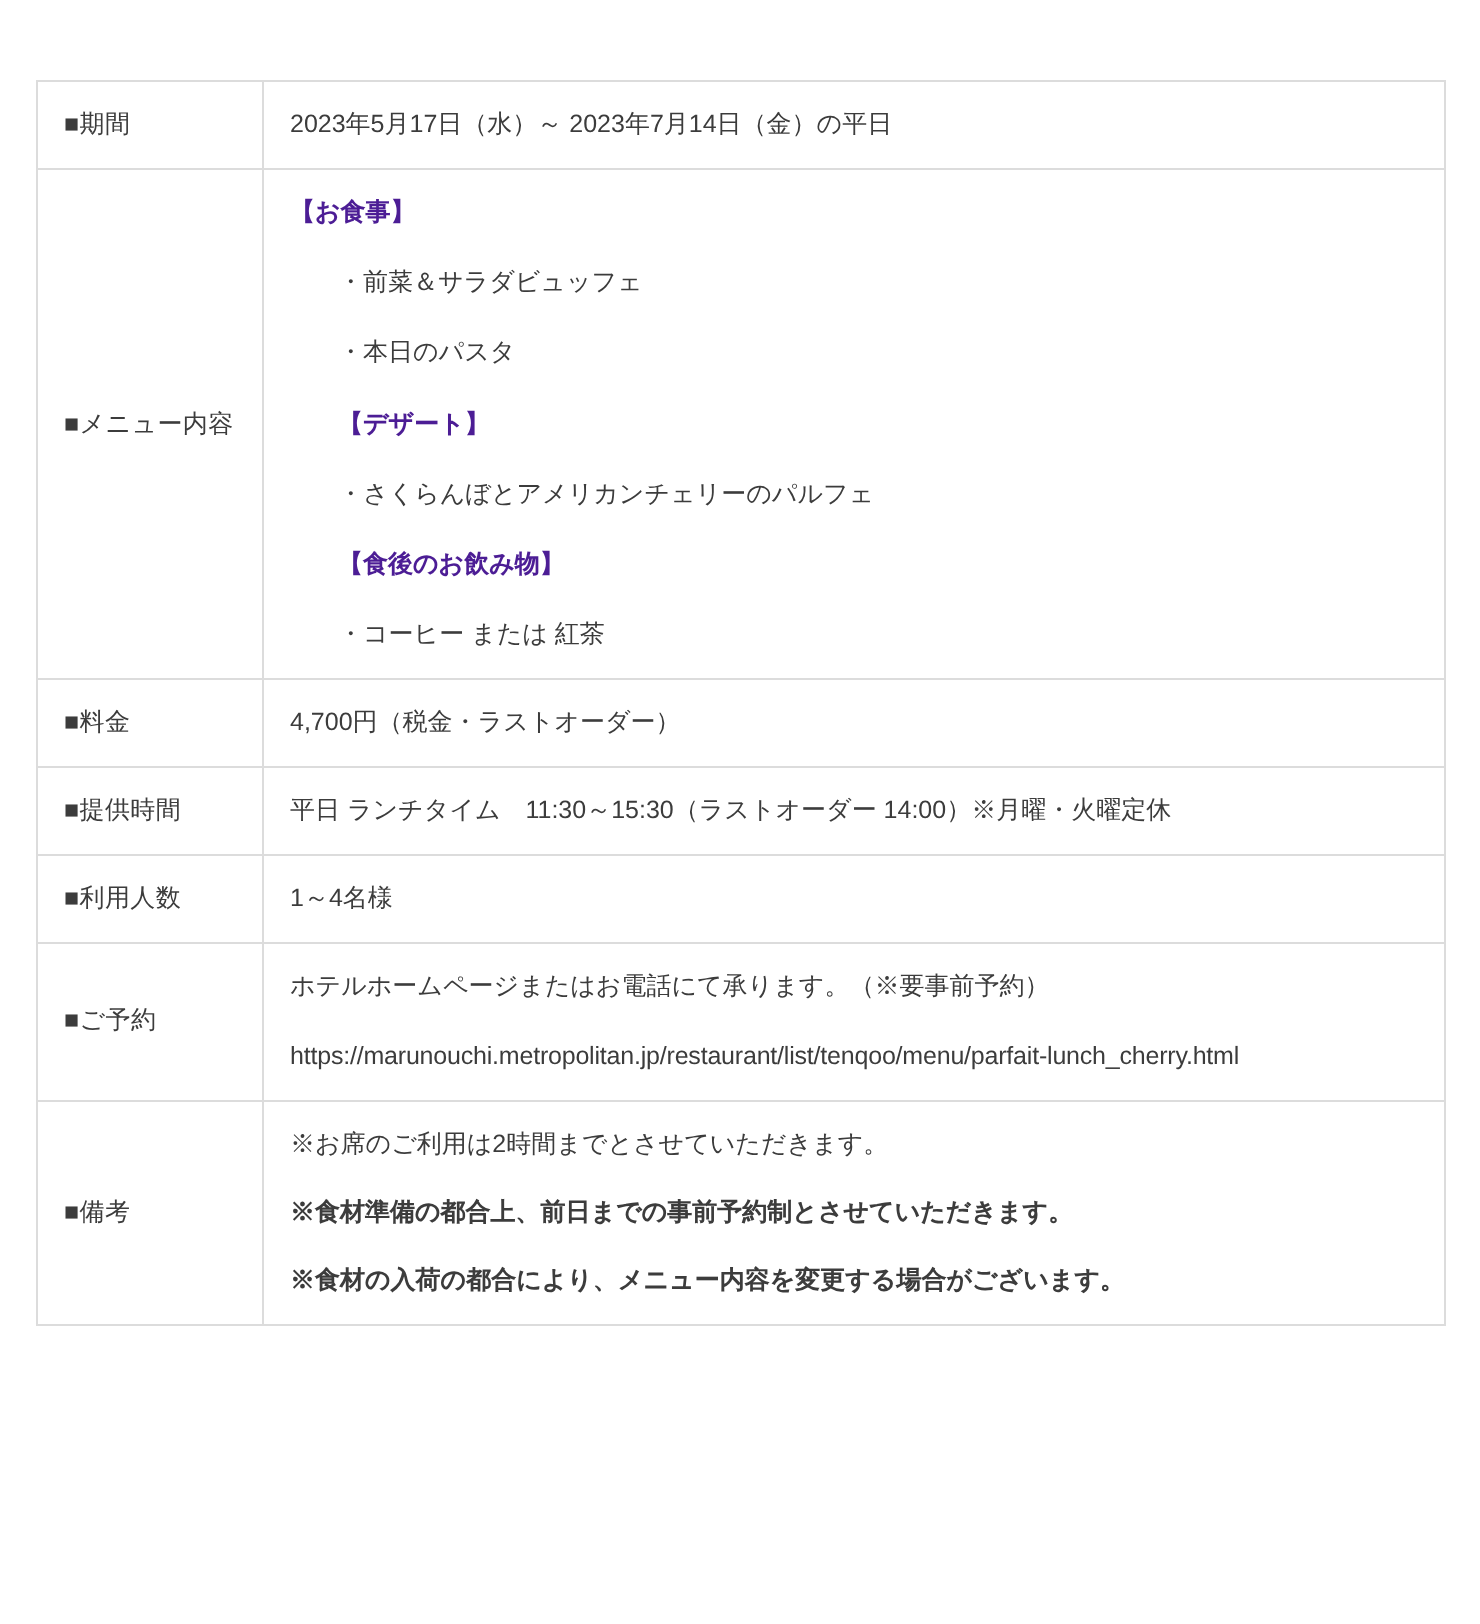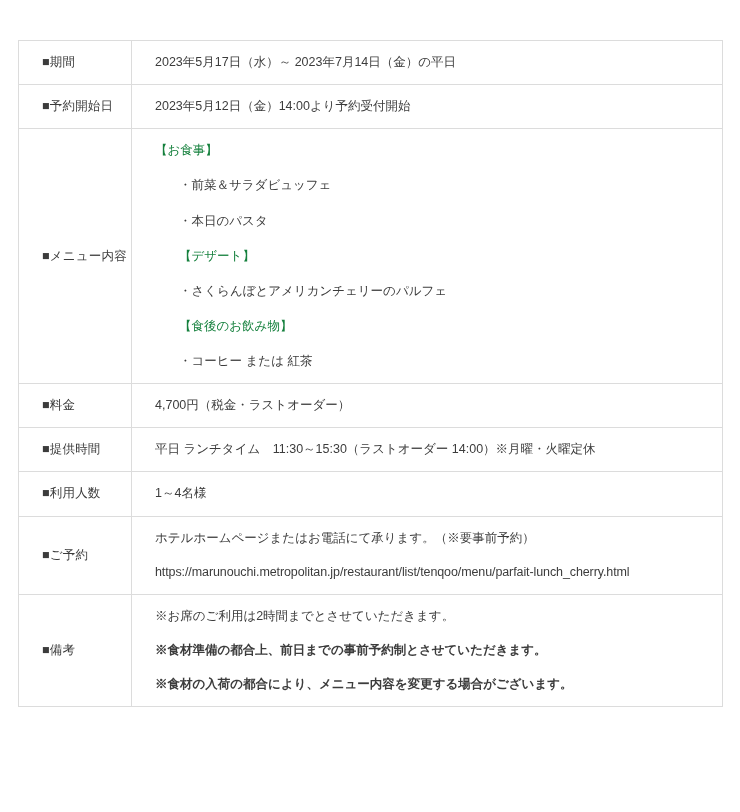--- a/index.html
+++ b/index.html
@@ -28,21 +28,21 @@
     width: 704px;
     border-collapse: collapse;
     table-layout: fixed;
   }
   .info-table td {
     border: 1px solid #dcdcdc;
     vertical-align: middle;
     font-size: 12.5px;
     line-height: 1.85;
     color: #3c3c3c;
-    padding: 10px 23px;
+    padding: 10px 13px;
     box-sizing: border-box;
   }
   .info-table td.label {
     width: 113px;
     font-size: 12.5px;
     letter-spacing: 0.2px;
   }
   .info-table td.value {
     width: 591px;
   }
@@ -52,22 +52,22 @@
     overflow: visible;
   }
   .row-line + .row-line {
     margin-top: 11px;
   }
   .menu-cell .row-line + .row-line {
     margin-top: 12px;
     margin-left: 24px;
   }
   .menu-head {
-    font-weight: normal;
-    color: #15803d;
+    font-weight: bold;
+    color: #4c1d95;
   }
   .url-line {
     font-size: 12.5px;
     letter-spacing: -0.1px;
   }
   .note-cell .row-line + .row-line {
     margin-top: 11px;
     font-weight: bold;
   }
 </style>
@@ -80,28 +80,20 @@
 
       <tr>
         <td class="label">
           <span class="row-line">■期間</span>
         </td>
         <td class="value">
           <span class="row-line">2023年5月17日（水）～ 2023年7月14日（金）の平日</span>
         </td>
       </tr>
 
-      <tr>
-        <td class="label">
-          <span class="row-line">■予約開始日</span>
-        </td>
-        <td class="value">
-          <span class="row-line">2023年5月12日（金）14:00より予約受付開始</span>
-        </td>
-      </tr>
 
       <tr>
         <td class="label">
           <span class="row-line">■メニュー内容</span>
         </td>
         <td class="value menu-cell">
           <span class="row-line menu-head">【お食事】</span>
           <span class="row-line">・前菜＆サラダビュッフェ</span>
           <span class="row-line">・本日のパスタ</span>
           <span class="row-line menu-head">【デザート】</span>

